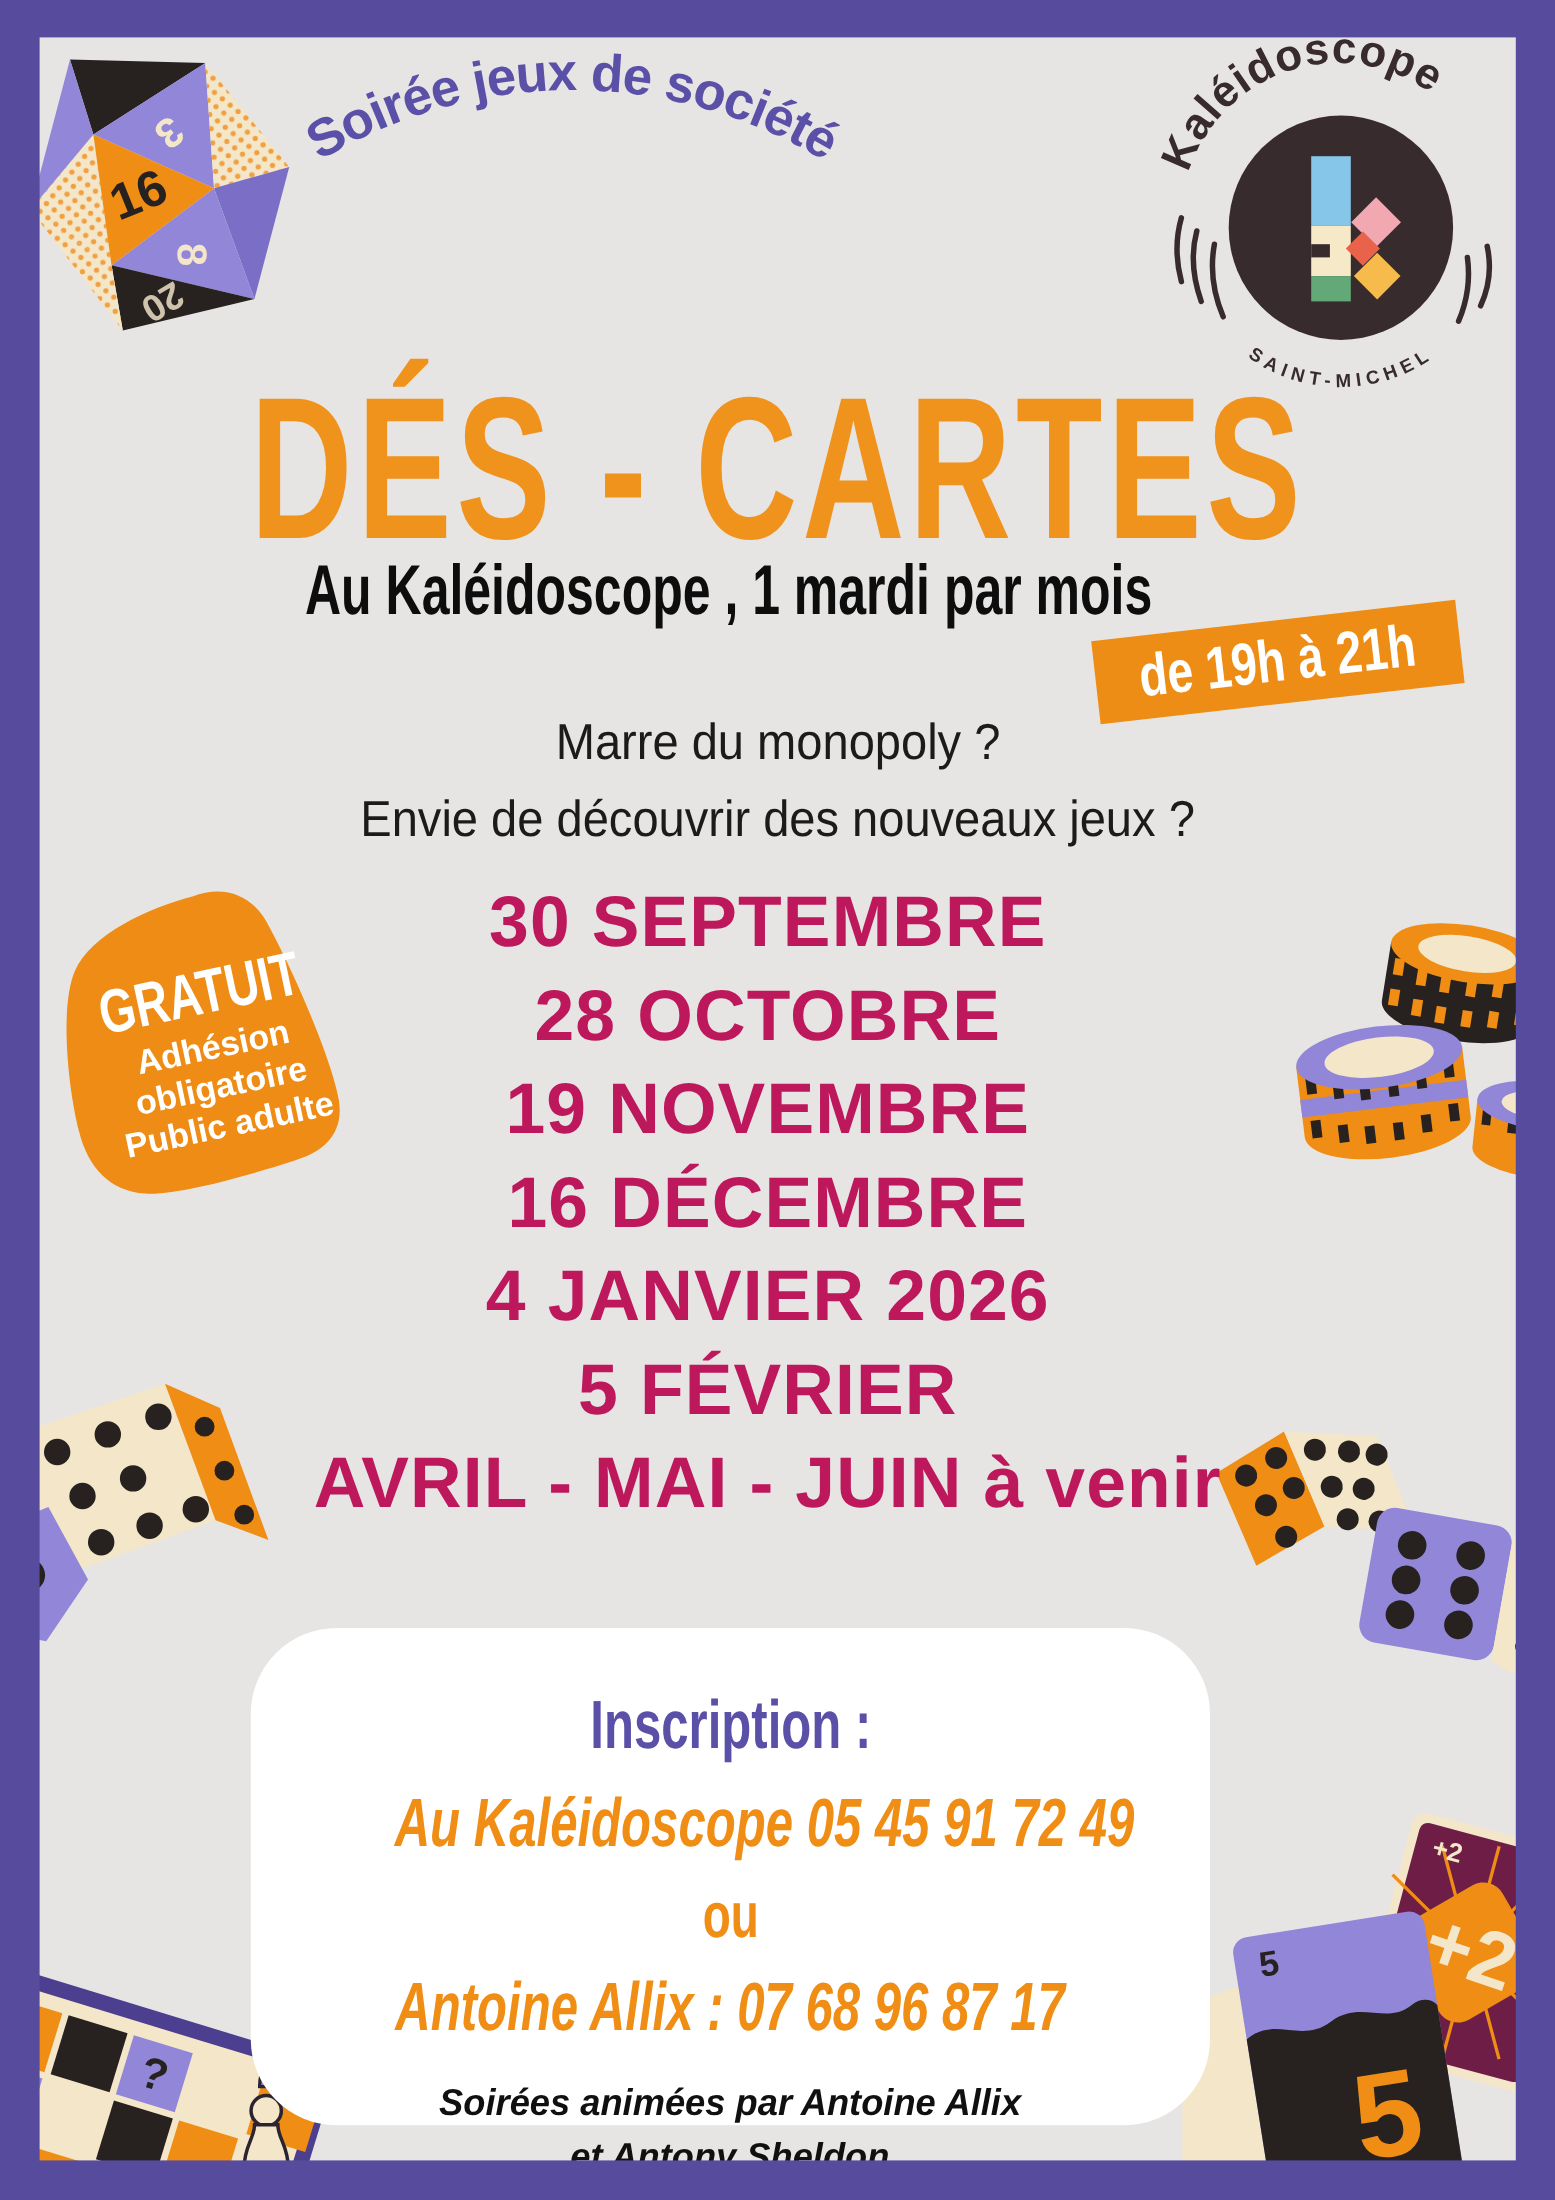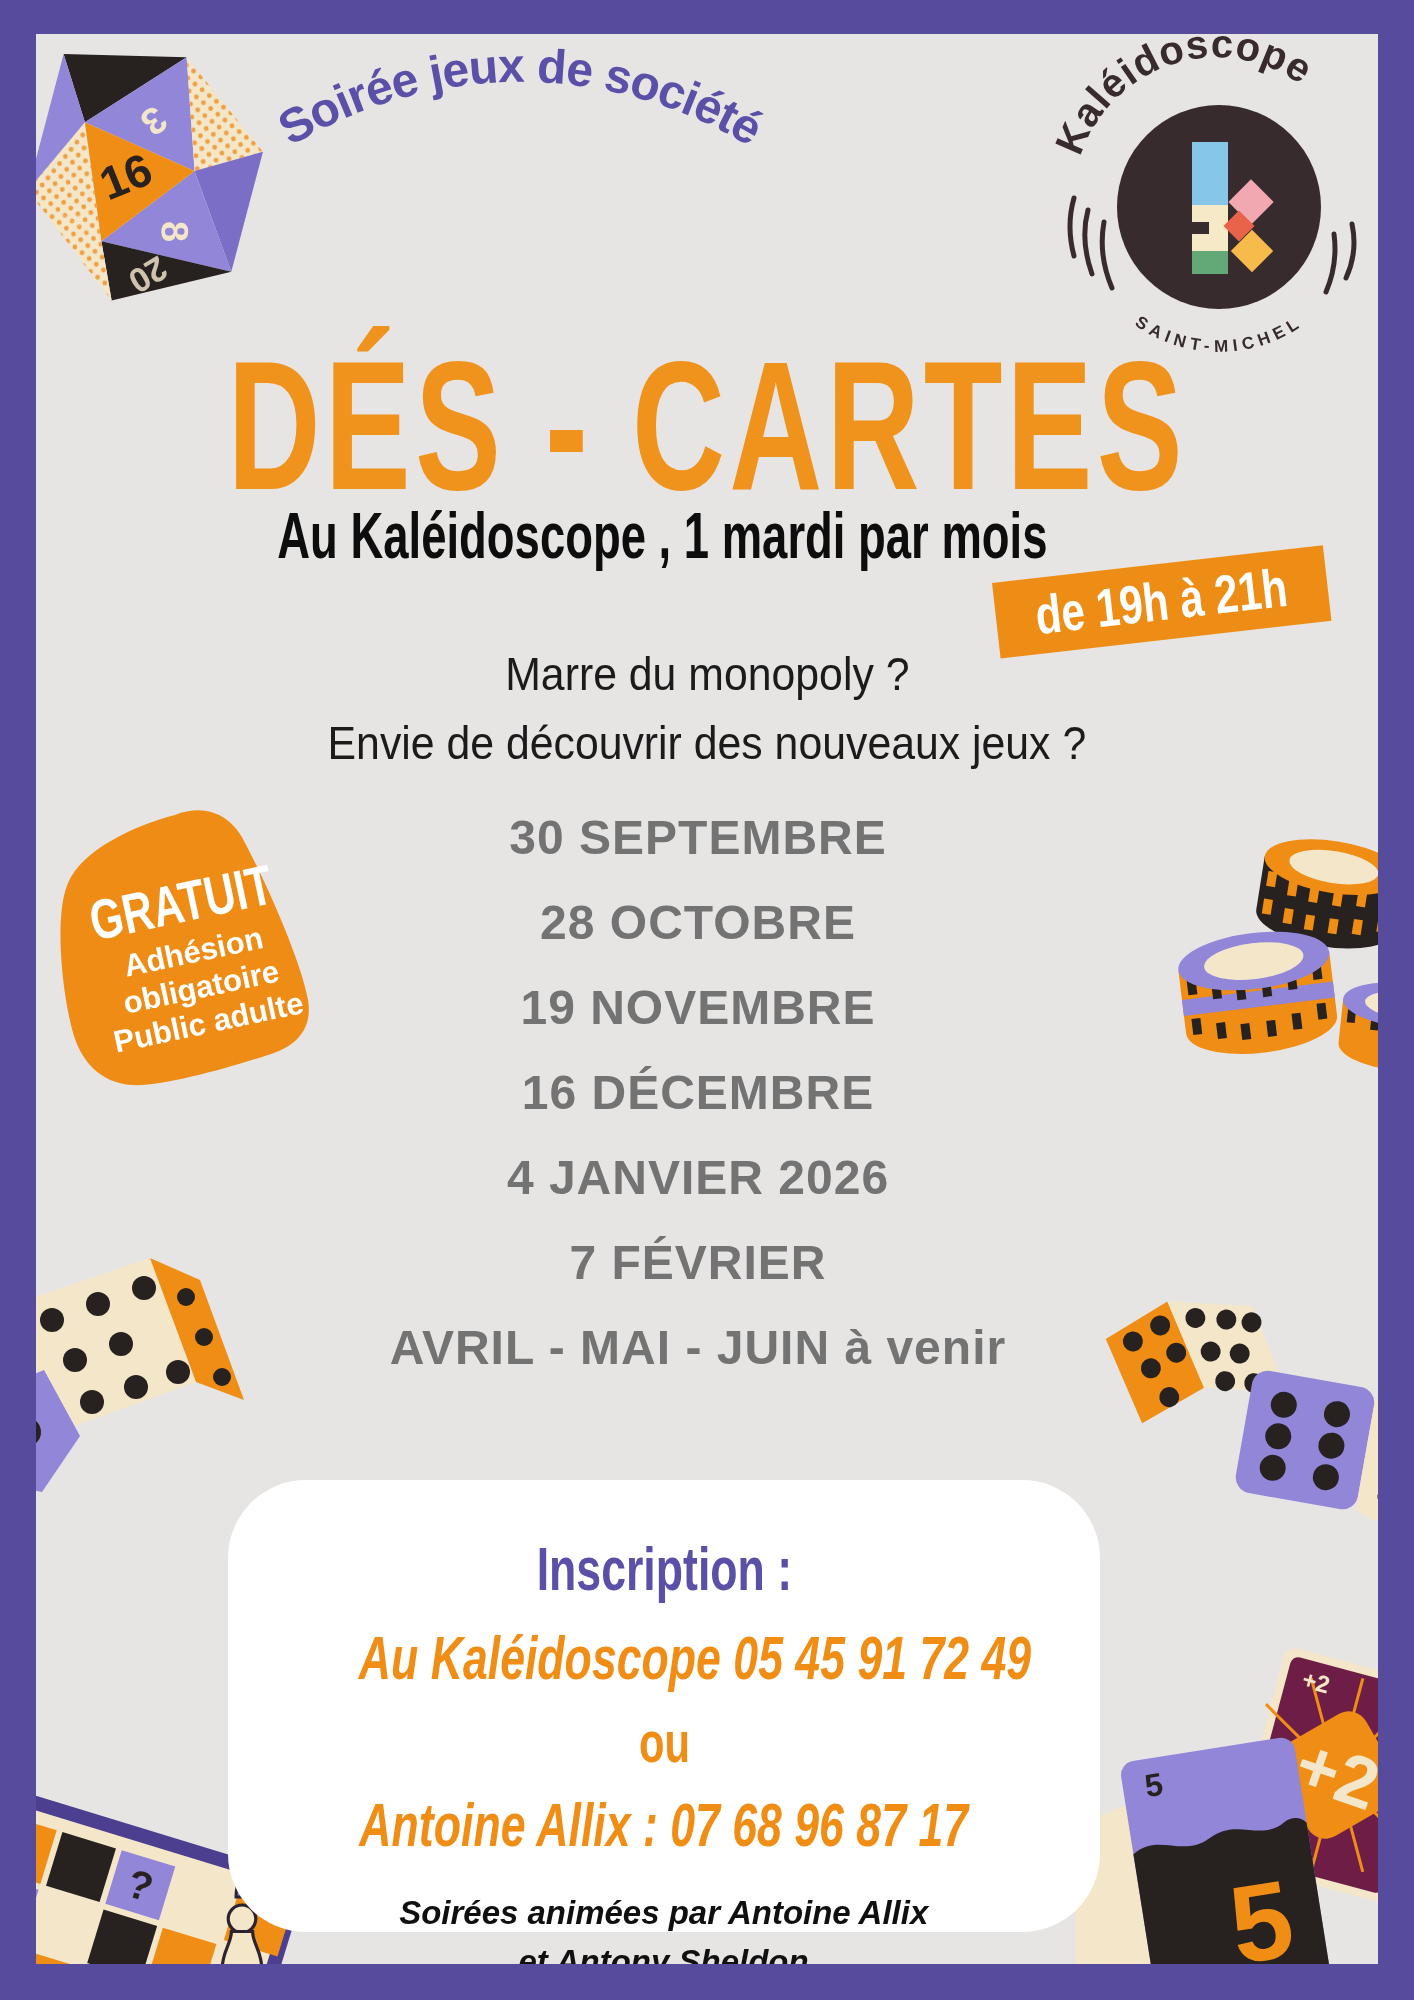--- a/index.html
+++ b/index.html
@@ -17,21 +17,21 @@
   .title-line .cx{--sx:.70;font-size:184px;font-weight:700;letter-spacing:6px;color:#f0931d;}
   .sub-line{top:498px;width:1324px;line-height:76px;}
   .sub-line .cx{--sx:.71;font-size:64px;font-weight:700;color:#0d0d0d;}
   .banner{position:absolute;left:992px;top:583px;width:333px;height:76px;background:#ee8d15;
           transform:rotate(-6.5deg);transform-origin:0 0;z-index:12;text-align:center;}
   .banner .cx{--sx:.78;font-size:54px;font-weight:700;color:#ffffff;line-height:74px;}
   .intro{position:absolute;top:645px;left:0;width:1414px;text-align:center;z-index:10;}
   .intro div{line-height:58px;}
   .intro .cx{--sx:.93;font-size:46px;font-weight:400;color:#1b1b1b;}
   .dates{position:absolute;top:795px;left:0;width:1396px;text-align:center;z-index:10;}
-  .date{line-height:85px;font-size:48px;font-weight:700;color:#737373;letter-spacing:1px;}
+  .date{line-height:85px;font-size:65px;font-weight:700;color:#be185d;letter-spacing:1px;}
   .regbox{position:absolute;left:228px;top:1480px;width:872px;height:452px;background:#ffffff;
           border-radius:78px;z-index:9;text-align:center;padding-top:22px;box-sizing:border-box;}
   .reg-h{line-height:74px;margin-top:30px;}
   .reg-h .cx{--sx:.72;font-size:62px;font-weight:700;color:#5b50a8;}
   .reg-phone{line-height:72px;font-style:italic;}
   .reg-phone .cx{--sx:.72;font-size:62px;font-weight:700;color:#ef8d15;}
   .reg-or{line-height:64px;}
   .reg-or .cx{--sx:.72;font-size:58px;font-weight:700;color:#ef8d15;}
   .credits{margin-top:14px;}
   .credits div{line-height:43px;}
@@ -129,21 +129,21 @@
       <text x="152" y="240" font-size="31" font-weight="600" text-anchor="middle">Public adulte</text>
     </g>
   </svg>
 
   <div class="dates">
     <div class="date">30 SEPTEMBRE</div>
     <div class="date">28 OCTOBRE</div>
     <div class="date">19 NOVEMBRE</div>
     <div class="date">16 DÉCEMBRE</div>
     <div class="date">4 JANVIER 2026</div>
-    <div class="date">7 FÉVRIER</div>
+    <div class="date">5 FÉVRIER</div>
     <div class="date">AVRIL - MAI - JUIN à venir</div>
   </div>
 
   <svg class="art" style="left:1140px;top:793px" width="274" height="300" viewBox="0 0 274 300">
     <g transform="translate(192,86) rotate(9)">
       <path d="M-70,-12 L-70,42 A70,26 0 0 0 70,42 L70,-12 Z" fill="#27211f"></path>
       <g fill="#ef8d15">
         <rect x="-64" y="2" width="9" height="15"></rect>
           <rect x="-42" y="8" width="9" height="15"></rect>
         <rect x="-20" y="11" width="9" height="15"></rect>

